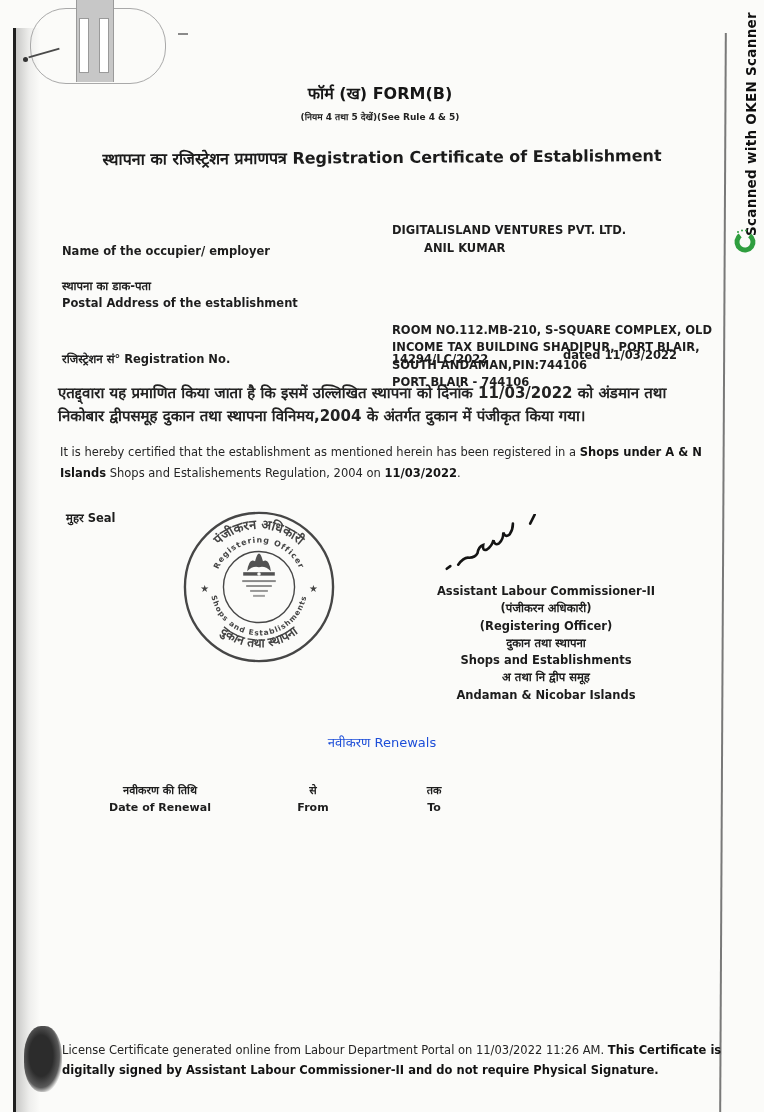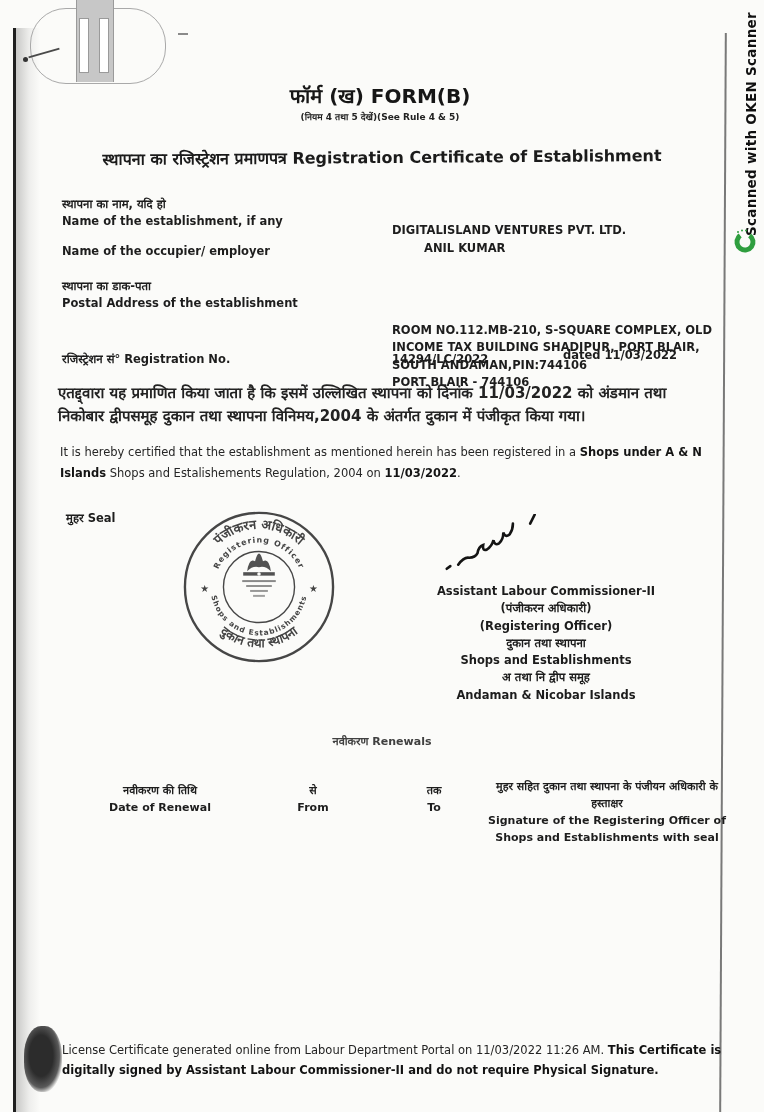--- a/index.html
+++ b/index.html
@@ -22,33 +22,33 @@
   .scratch-line{position:absolute;left:28px;top:52px;width:32px;height:2px;background:#4a4a4a;transform:rotate(-16deg);}
   .scratch-dot{position:absolute;left:23px;top:57px;width:5px;height:5px;border-radius:50%;background:#333;}
   .scratch-dash{position:absolute;left:178px;top:33px;width:10px;height:2px;background:#8a8a8a;}
   
   .watermark{position:absolute;top:12px;right:5px;writing-mode:vertical-rl;transform:rotate(180deg);
     font-size:13.5px;font-weight:bold;color:#101010;letter-spacing:.3px;}
   .oken-logo{position:absolute;top:228px;right:6px;width:26px;height:26px;}
   
   .abs{position:absolute;}
   .ctr{text-align:center;}
-  .title{left:40px;right:44px;top:82px;font-size:20px;font-weight:bold;color:#161616;}
+  .title{left:40px;right:44px;top:82px;font-size:16px;font-weight:bold;color:#161616;}
   .subtitle{left:40px;right:44px;top:110px;font-size:9px;font-weight:bold;color:#222;}
   .heading{left:40px;right:40px;top:146px;font-size:16px;font-weight:bold;color:#1b1b1b;transform:rotate(-.4deg);}
   .lbl{font-size:11.5px;font-weight:bold;line-height:1.5;color:#1d1d1d;}
   .val{font-size:11.5px;font-weight:bold;line-height:1.5;color:#1d1d1d;}
   .para-hi{left:58px;top:382px;width:658px;font-size:15px;font-weight:bold;line-height:1.55;color:#222;}
   .para-en{left:60px;top:442px;width:652px;font-size:11.5px;line-height:1.85;color:#262626;}
   .para-en b{color:#141414;}
   .seal-label{left:66px;top:510px;}
   .seal-box{left:180px;top:508px;width:158px;height:158px;}
   .scribble{left:433px;top:514px;width:124px;height:58px;}
   .signatory{left:396px;top:583px;width:300px;font-size:11.5px;font-weight:bold;line-height:1.5;color:#1c1c1c;}
-  .renew-head{left:40px;right:40px;top:733px;font-size:11px;font-weight:bold;color:#404040;}
+  .renew-head{left:40px;right:40px;top:733px;font-size:13px;font-weight:normal;color:#1d4ed8;}
   .rcol{font-size:11px;font-weight:bold;line-height:1.55;color:#1d1d1d;text-align:center;}
   .footer{left:62px;top:1040px;width:664px;font-size:11.5px;line-height:1.75;color:#232323;}
   .footer b{color:#121212;}
 </style>
 </head>
 <body>
 
 <div class="page">
 
   <div class="edge-left-line"></div>
@@ -70,24 +70,20 @@
       <circle cx="6" cy="4" r="1" fill="#2f9e3f"></circle>
       <circle cx="10" cy="2.5" r="1" fill="#2f9e3f"></circle>
       <circle cx="14" cy="2.5" r="1" fill="#2f9e3f"></circle>
     </svg>
   </div>
 
   <div class="abs ctr title">फॉर्म (ख) FORM(B)</div>
   <div class="abs ctr subtitle">(नियम 4 तथा 5 देखें)(See Rule 4 &amp; 5)</div>
   <div class="abs ctr heading">स्थापना का रजिस्ट्रेशन प्रमाणपत्र Registration Certificate of Establishment</div>
 
-  <div class="abs lbl" style="left:62px;top:196px;width:310px;">
-    <div>स्थापना का नाम, यदि हो</div>
-    <div>Name of the establishment, if any</div>
-  </div>
   <div class="abs val" style="left:392px;top:196px;width:330px;margin-top:26px;">DIGITALISLAND VENTURES PVT. LTD.</div>
 
   <div class="abs lbl" style="left:62px;top:243px;width:310px;">Name of the occupier/ employer</div>
   <div class="abs val" style="left:392px;top:240px;width:330px;margin-left:32px;">
     <div>ANIL KUMAR</div>
   </div>
 
   <div class="abs lbl" style="left:62px;top:278px;width:310px;">
     <div>स्थापना का डाक-पता</div>
     <div>Postal Address of the establishment</div>
@@ -170,22 +166,18 @@
     <div>Date of Renewal</div>
   </div>
   <div class="abs rcol" style="left:283px;top:782px;width:60px;">
     <div>से</div>
     <div>From</div>
   </div>
   <div class="abs rcol" style="left:405px;top:782px;width:58px;">
     <div>तक</div>
     <div>To</div>
   </div>
-  <div class="abs rcol" style="left:487px;top:778px;width:240px;">
-    <div>मुहर सहित दुकान तथा स्थापना के पंजीयन अधिकारी के हस्ताक्षर</div>
-    <div>Signature of the Registering Officer of Shops and Establishments with seal</div>
-  </div>
 
   <div class="abs footer">
     <span>License Certificate generated online from Labour Department Portal on 11/03/2022 11:26 AM. </span><b>This Certificate is digitally signed by Assistant Labour Commissioner-II and do not require Physical Signature.</b>
   </div>
 
 </div>
 
 </body></html>

